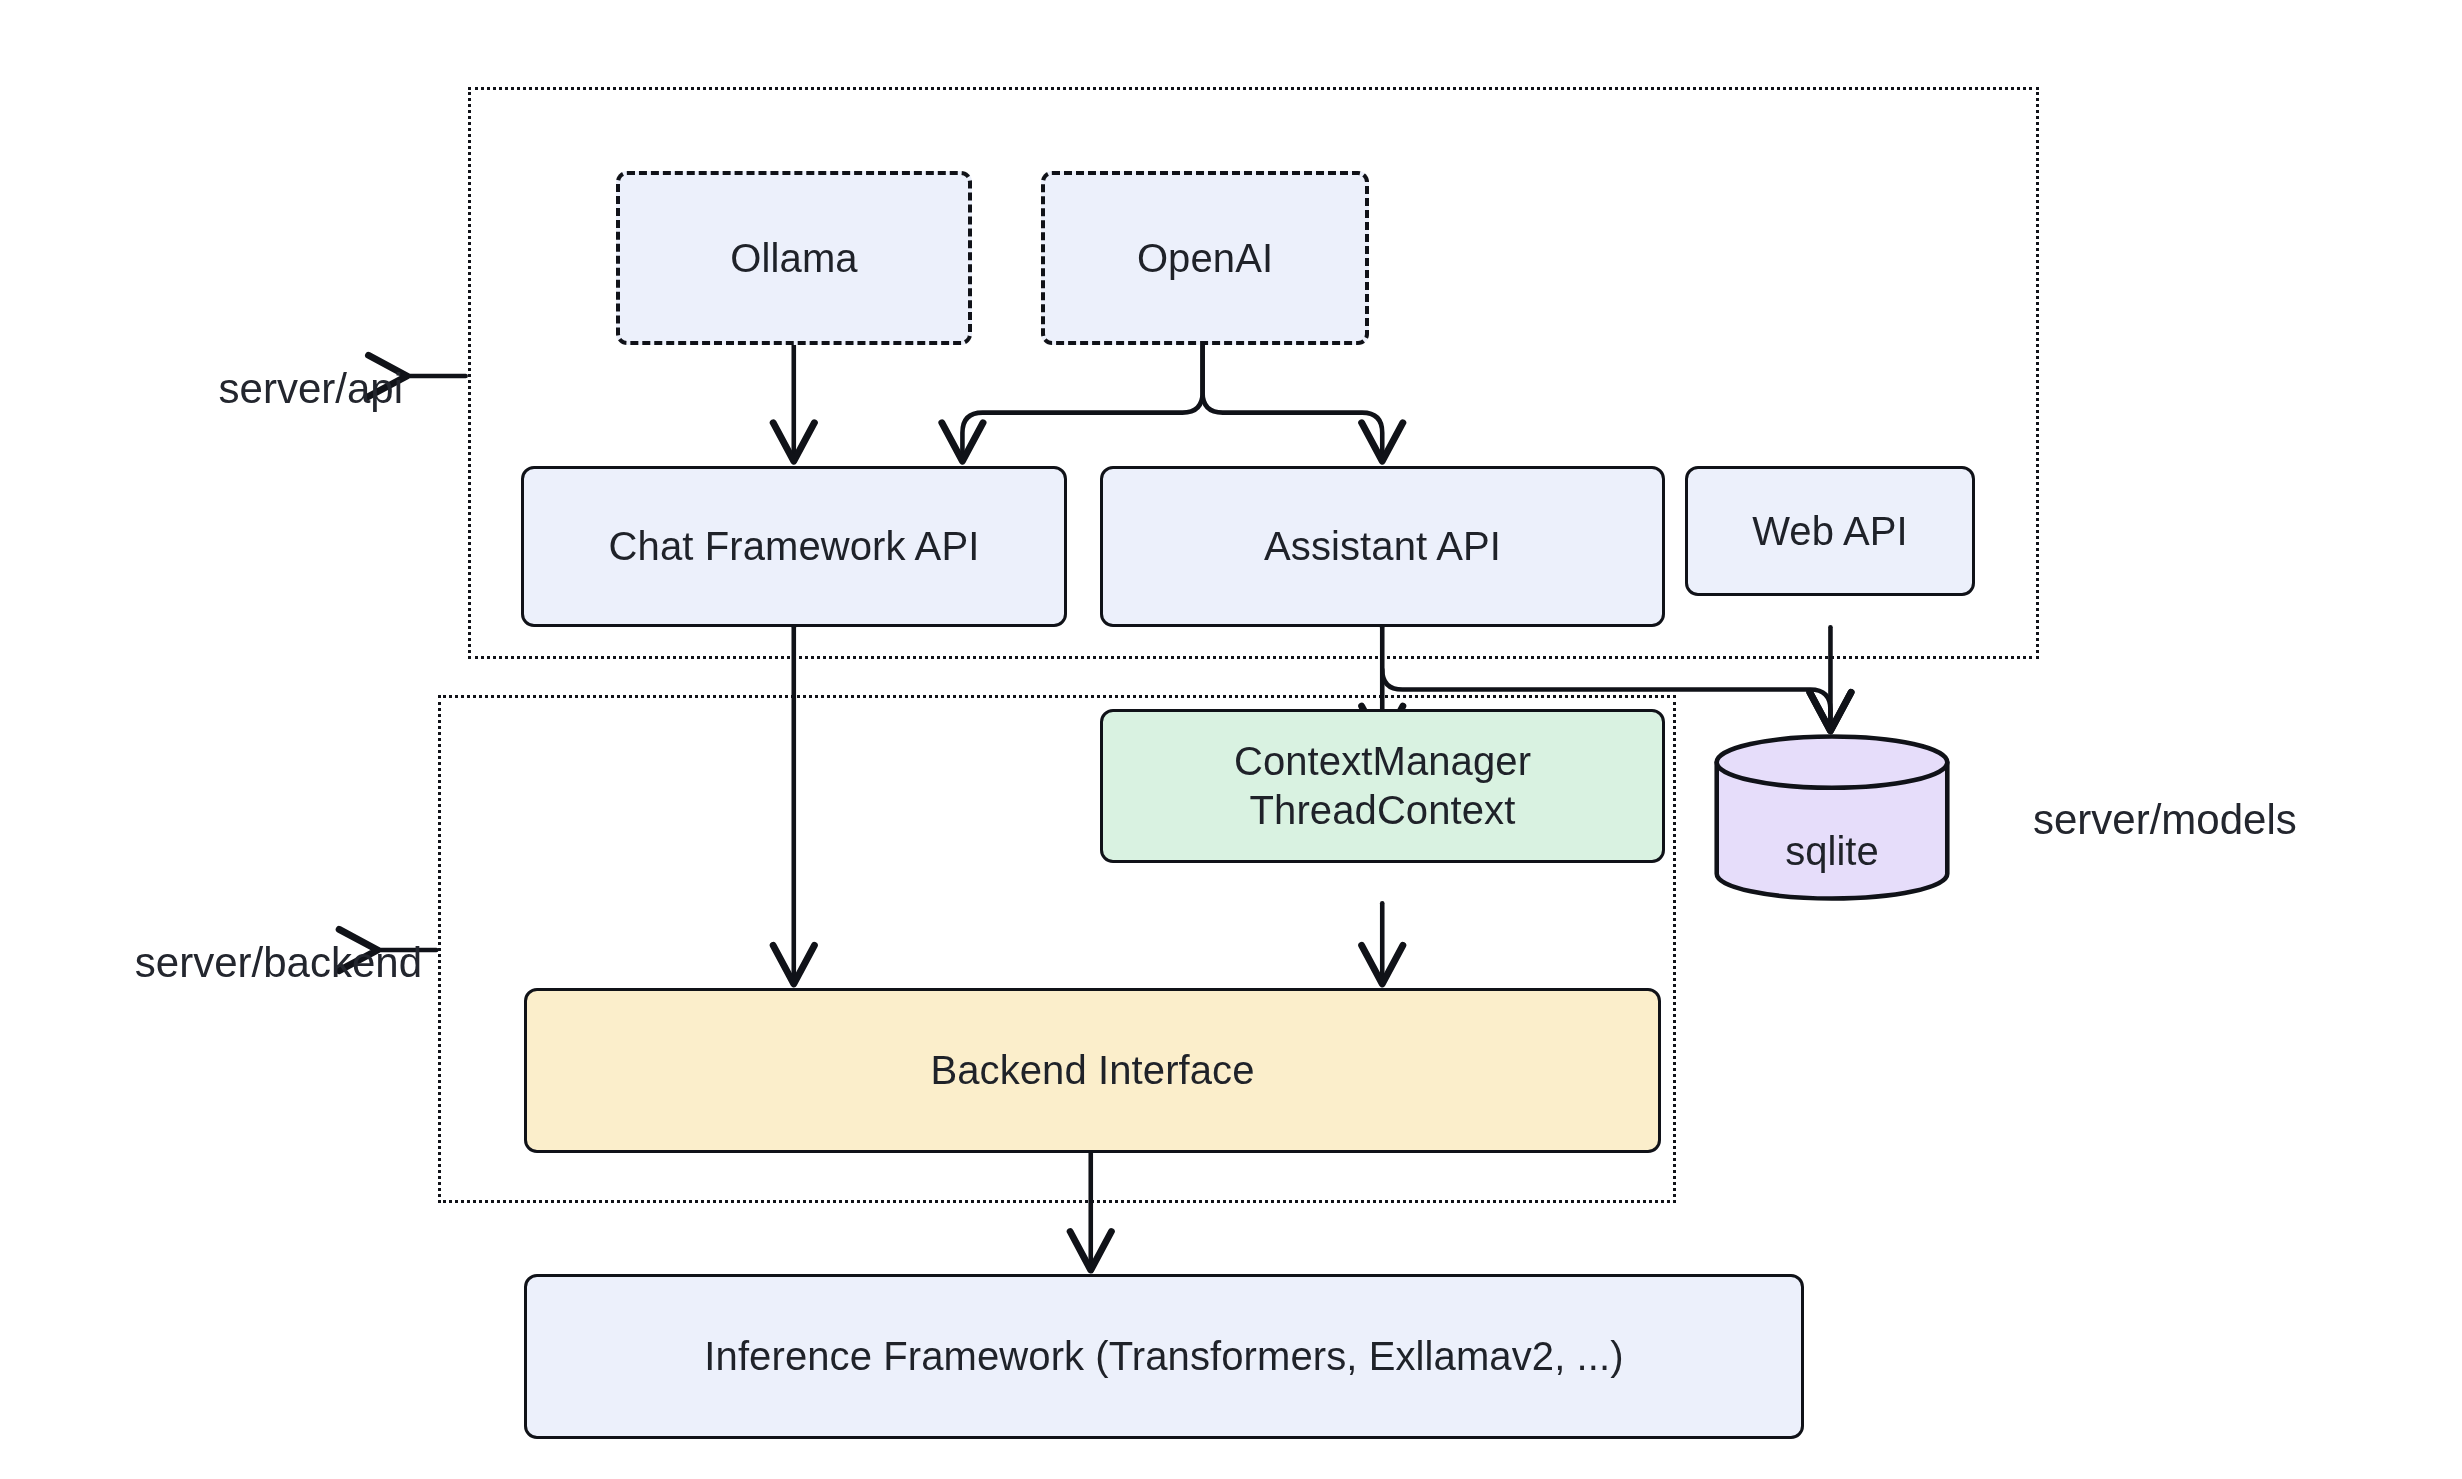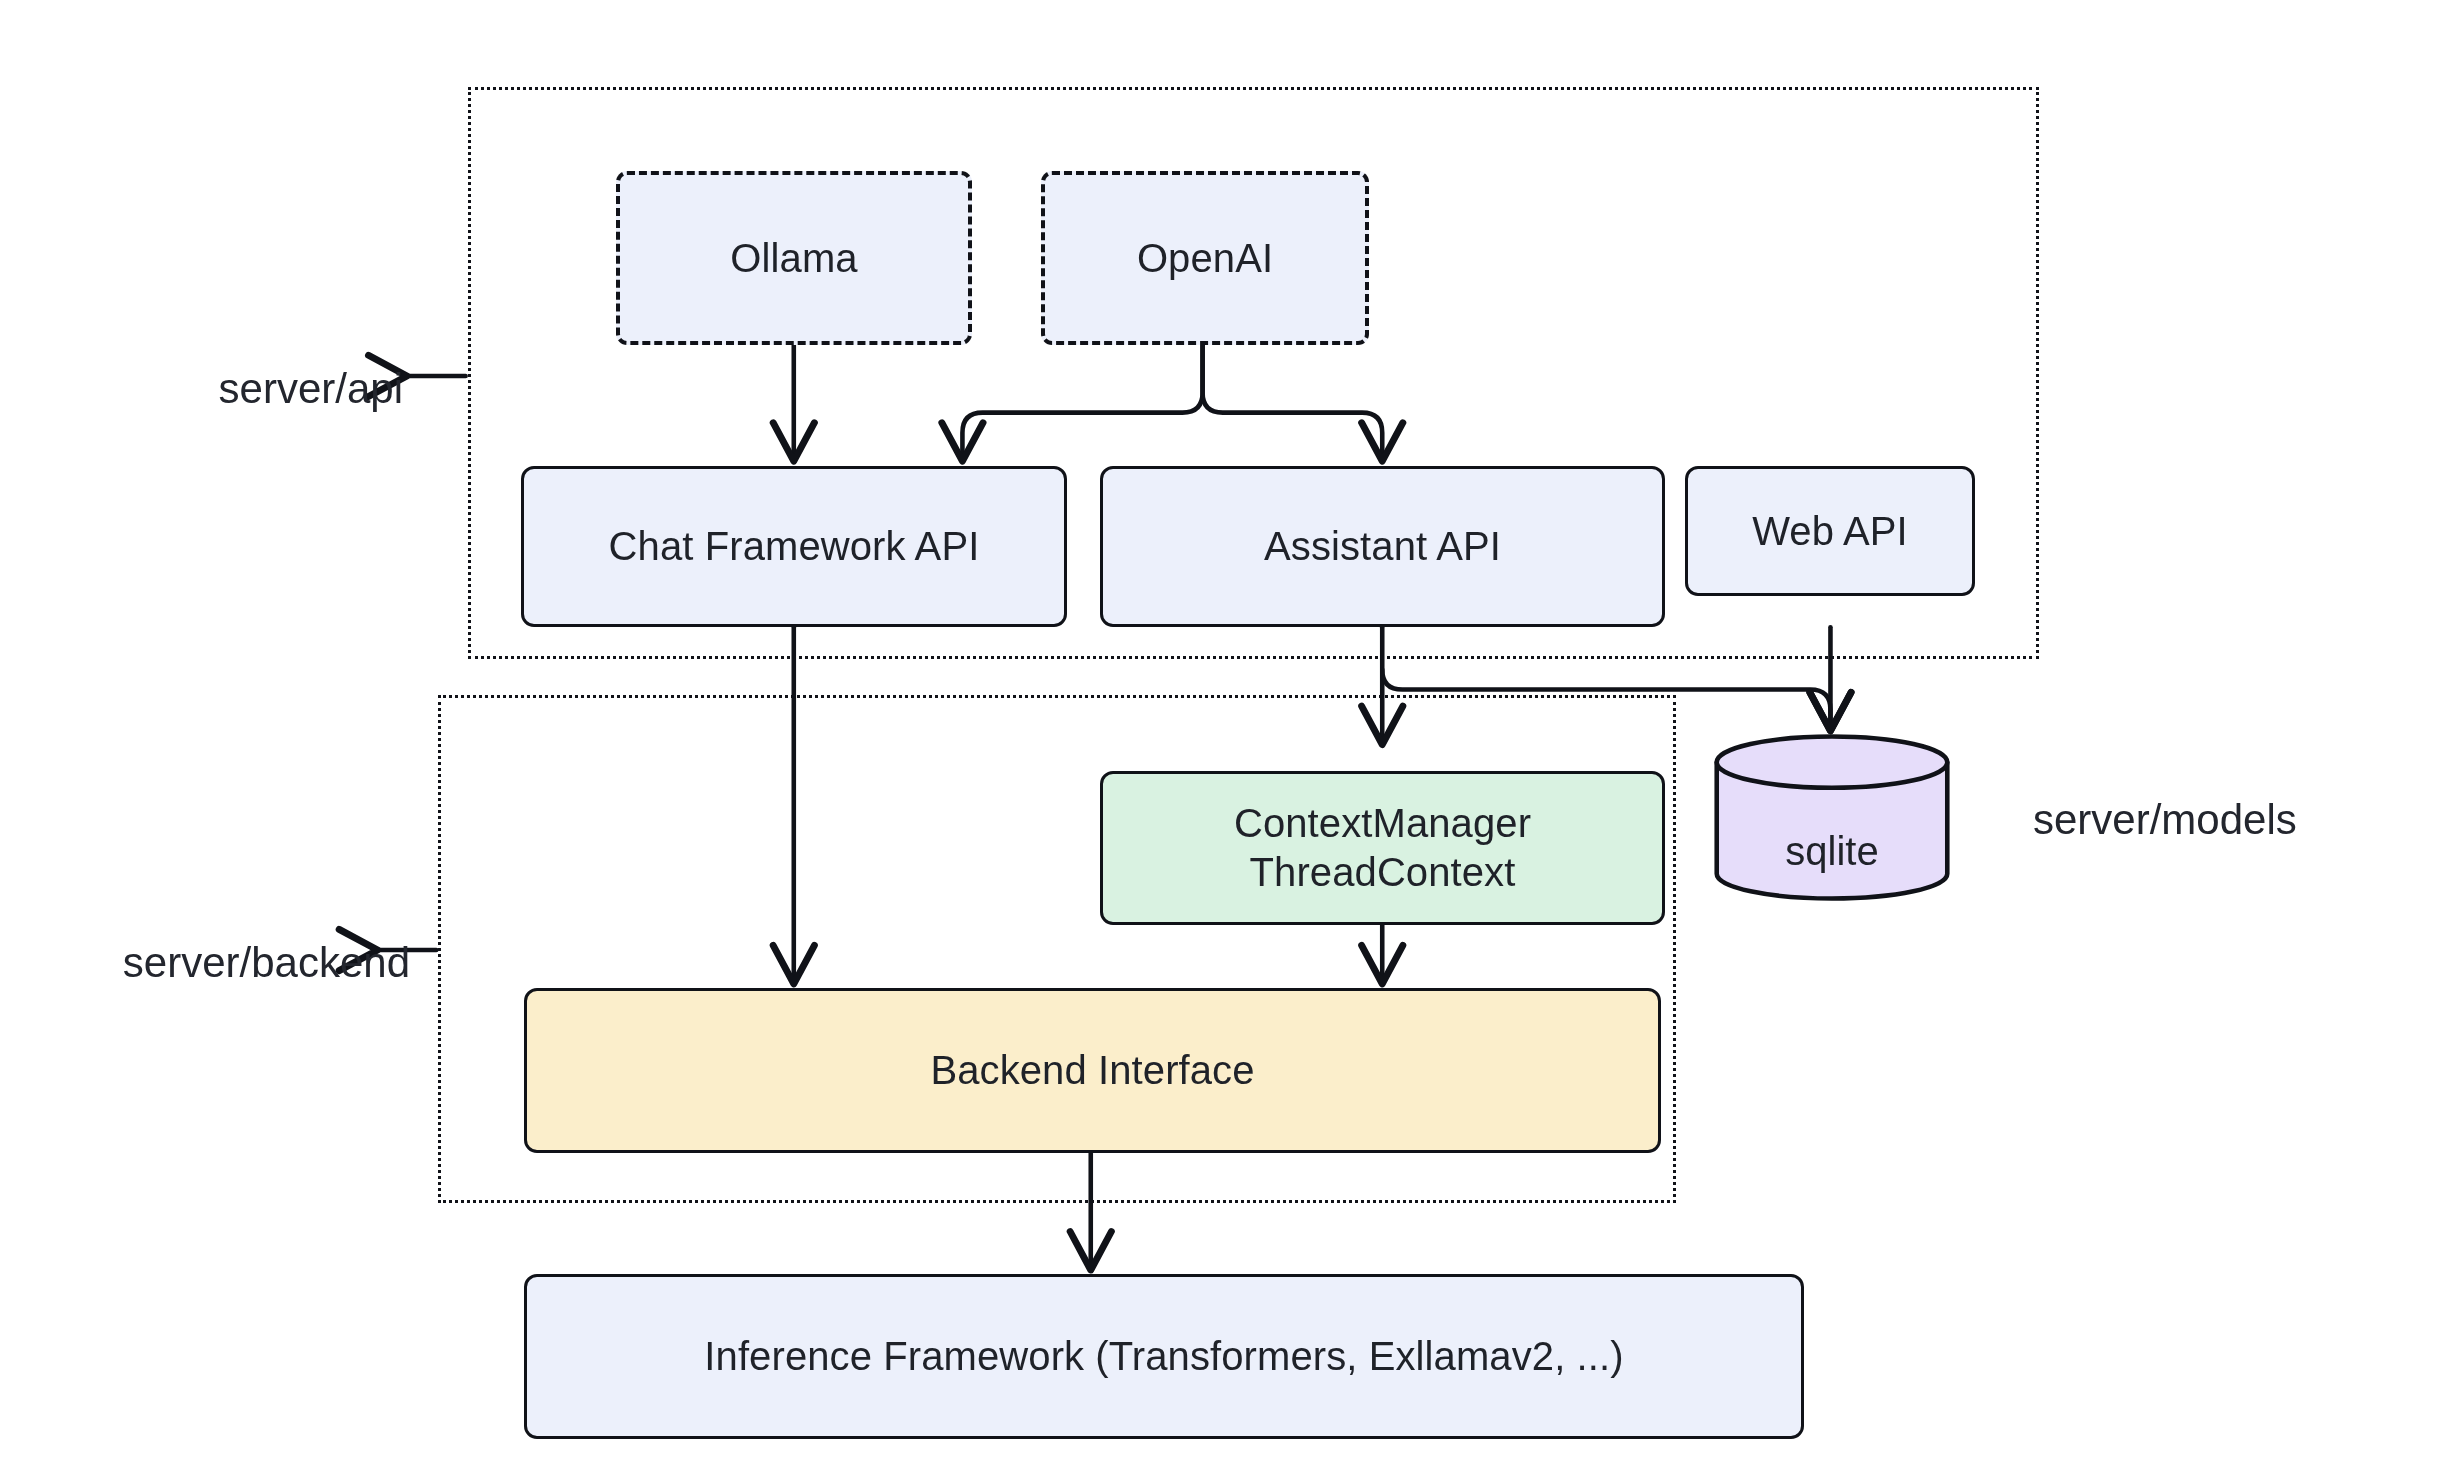--- a/index.html
+++ b/index.html
@@ -142,21 +142,21 @@
   </div>
 
   <div class="node" style="left:1100px; top:466px; width:565px; height:161px;text-align:right;">
     <span>Assistant API</span>
   </div>
 
   <div class="node" style="left:1685px; top:466px; width:290px; height:130px;">
     <span>Web API</span>
   </div>
 
-  <div class="node green" style="left:1100px; top:771px; width:565px; height:154px; flex-direction:column;">
+  <div class="node green" style="left:1100px; top:709px; width:565px; height:154px; flex-direction:column;">
     <span>ContextManager</span>
     <span>ThreadContext</span>
   </div>
 
   <div class="node yellow" style="left:524px; top:988px; width:1137px; height:165px;">
     <span>Backend Interface</span>
   </div>
 
   <div class="node" style="left:524px; top:1274px; width:1280px; height:165px;">
     <span>Inference Framework (Transformers, Exllamav2, ...)</span>
@@ -167,21 +167,21 @@
       <path d="M5,33 L5,155 C5,170 62,182 131,182 C200,182 257,170 257,155 L257,33 Z" fill="#e6ddfa" stroke="#101218" stroke-width="5" stroke-linejoin="round"></path>
       <ellipse cx="131" cy="33" rx="126" ry="28" fill="#e6ddfa" stroke="#101218" stroke-width="5"></ellipse>
     </svg>
     <span class="cyl-label" style="top:97px;">sqlite</span>
   </div>
 
   <div class="label right-align" style="left:55px; top:353px; width:348px;">
     <span>server/api</span>
   </div>
 
-  <div class="label right-align" style="left:4px; top:927px; width:374px;padding-left:32px;">
+  <div class="label right-align" style="left:16px; top:927px; width:374px;padding-left:32px;">
     <span>server/backend</span>
   </div>
 
   <div class="label" style="left:2033px; top:796px;">
     <span>server/models</span>
   </div>
 
 </div>
 
 

